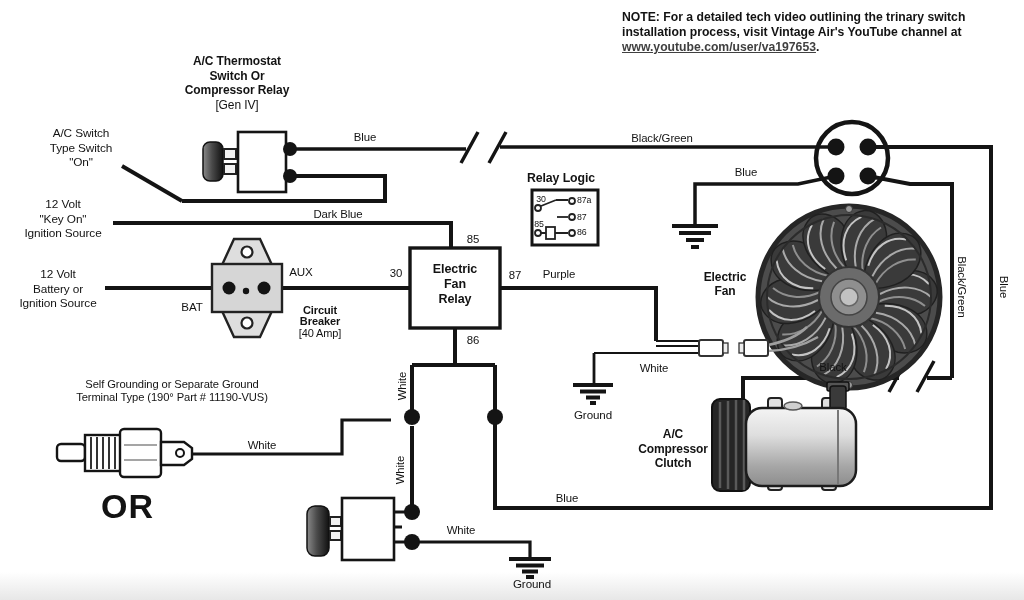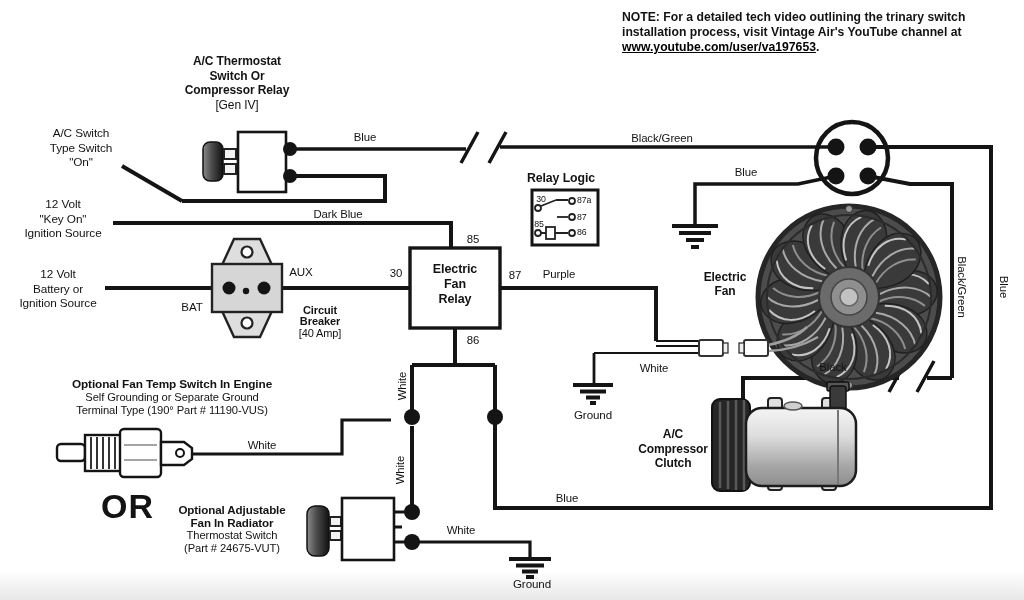--- a/index.html
+++ b/index.html
@@ -12,21 +12,21 @@
   .sm{font-size:11.2px;line-height:13px;}
   .wire{font-size:11.4px;width:50px;}
   .pin{font-size:11.4px;width:24px;}
   .rlpin{font-size:8.8px;width:24px;line-height:9px;}
   .tl{text-align:left;}
   .vert{height:14px;line-height:14px;}
   .cw{transform:rotate(90deg);}
   .ccw{transform:rotate(-90deg);}
   .note{position:absolute;left:578px;top:10px;width:440px;text-align:left;
         font-weight:bold;font-size:12.2px;line-height:15px;margin-left:44px;}
-  .note a{color:#000000;text-decoration:underline;cursor:pointer;}
+  .note a{color:#404040;text-decoration:underline;cursor:pointer;}
   .or{position:absolute;left:101px;top:487px;font-size:34px;font-weight:bold;letter-spacing:1px;}
   .pagebottom{position:absolute;left:0;bottom:0;width:100%;height:28px;
         background:linear-gradient(#ffffff,#e7e7e7);}
 </style>
 </head>
 <body>
 
 <div class="stage">
 
   <div class="pagebottom"></div>
@@ -260,33 +260,26 @@
     <div>Fan</div>
   </div>
 
   <div class="lbl b" style="left:626px;top:427px;width:94px;font-size:12px;line-height:14.5px;">
     <div>A/C</div>
     <div>Compressor</div>
     <div>Clutch</div>
   </div>
 
   <div class="lbl" style="left:42px;top:378px;width:260px;line-height:13px;">
-    <div class="b" style="font-size:11.8px;">Optional Fan Temp Switch In Engine</div>
     <div class="sm">Self Grounding or Separate Ground</div>
     <div class="sm">Terminal Type (190° Part # 11190-VUS)</div>
   </div>
 
   <div class="or">OR</div>
 
-  <div class="lbl" style="left:156px;top:503px;width:152px;line-height:13px;">
-    <div class="b" style="font-size:11.6px;">Optional Adjustable</div>
-    <div class="b" style="font-size:11.6px;">Fan In Radiator</div>
-    <div class="sm">Thermostat Switch</div>
-    <div class="sm">(Part # 24675-VUT)</div>
-  </div>
 
   <div class="lbl wire" style="left:340px;top:130px;">Blue</div>
   <div class="lbl wire" style="left:617px;top:131px;width:90px;">Black/Green</div>
   <div class="lbl wire" style="left:303px;top:207px;width:70px;">Dark Blue</div>
   <div class="lbl wire" style="left:534px;top:267px;">Purple</div>
   <div class="lbl wire" style="left:721px;top:165px;">Blue</div>
   <div class="lbl wire" style="left:808px;top:360px;">Black</div>
   <div class="lbl wire" style="left:629px;top:361px;">White</div>
   <div class="lbl wire" style="left:237px;top:438px;">White</div>
   <div class="lbl wire" style="left:542px;top:491px;">Blue</div>

